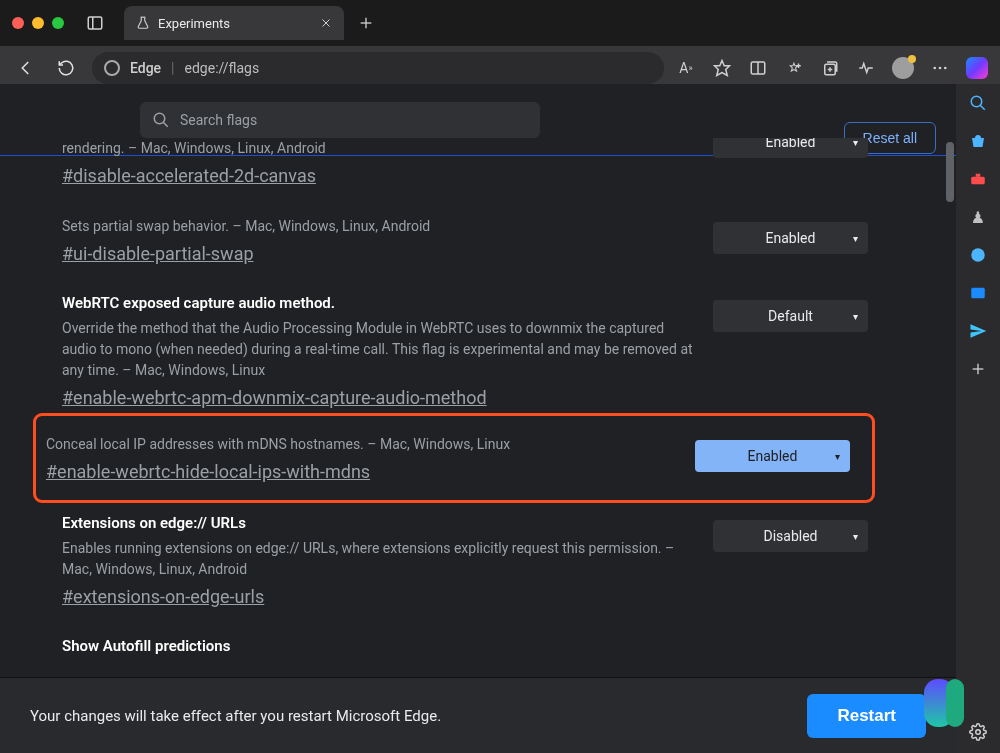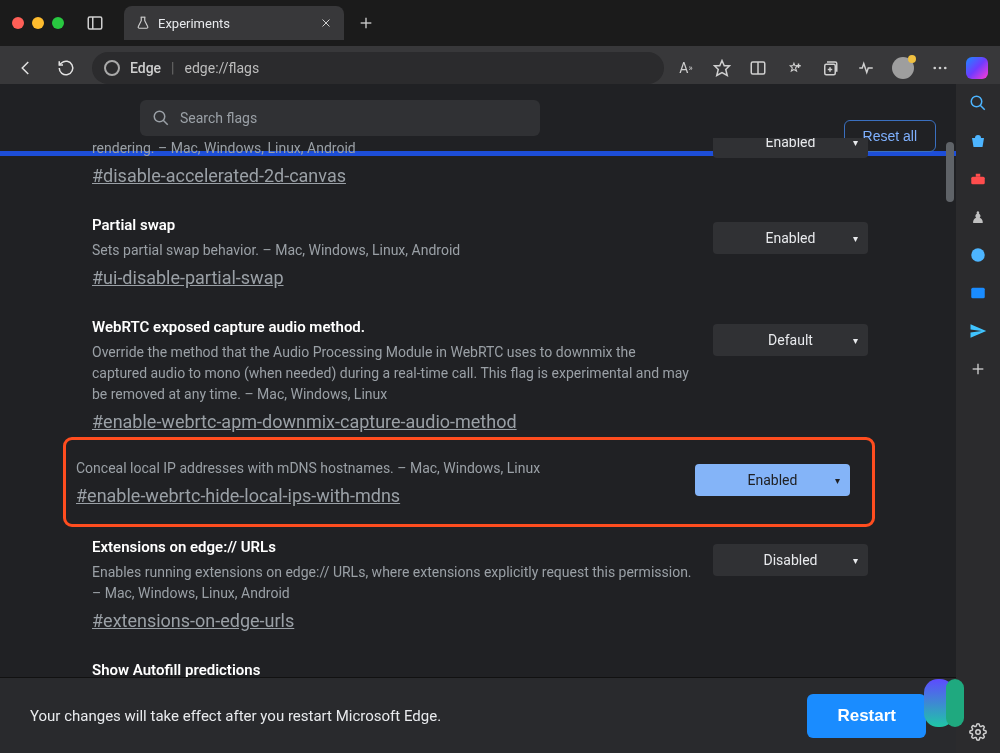--- a/index.html
+++ b/index.html
@@ -74,21 +74,21 @@
 .copilot { width:22px; height:22px; border-radius:6px; background: linear-gradient(135deg,#1b8bff,#6f3bff,#ff3bd4); }
 
 
 .content-wrap { position:absolute; top:84px; left:0; right:44px; bottom:76px; background:#202124; }
 .flags-header {
   height: 72px;
   display: flex;
   align-items: center;
   padding: 0 20px 0 140px;
   gap: 16px;
-  border-bottom: 5px solid #1d4ed8;
+  border-bottom: 1px solid #1d4ed8;
 }
 .searchbox {
   flex: 0 0 400px;
   display: flex; align-items: center;
   background: #303134;
   height: 36px;
   border-radius: 6px;
   padding: 0 12px;
   gap: 10px;
   color: #9aa0a6;
@@ -100,21 +100,21 @@
   background: transparent;
   padding: 7px 18px;
   border-radius: 6px;
   font-size: 14px;
   margin-top: 36px;
 }
 
 .flags-scroll {
   position:absolute; top:54px; left:0; right:0; bottom:0;
   overflow: hidden;
-  padding: 0 88px 0 92px;
+  padding: 0 88px 0 62px;
 }
 .scrollbar-track { position:absolute; right:0; top:54px; bottom:0; width:12px; }
 .scrollbar-thumb { position:absolute; right:2px; top:4px; width:8px; height:60px; background:#5f6368; border-radius:4px; }
 
 .flag {
   display:flex; align-items:flex-start;
   padding: 18px 0 12px 0;
   gap: 20px;
 }
 .flag-text { flex: 1; }
@@ -309,21 +309,20 @@
         <a class="flag-anchor">#disable-accelerated-2d-canvas</a>
       </div>
       <div class="flag-select">
         <span>Enabled</span>
         <span class="caret">▾</span>
       </div>
     </div>
 
     <div class="flag">
       <div class="flag-text">
-        <div class="flag-title">Partial swap</div>
         <div class="flag-desc">Sets partial swap behavior. – Mac, Windows, Linux, Android</div>
         <a class="flag-anchor">#ui-disable-partial-swap</a>
       </div>
       <div class="flag-select">
         <span>Enabled</span>
         <span class="caret">▾</span>
       </div>
     </div>
 
     <div class="flag">

